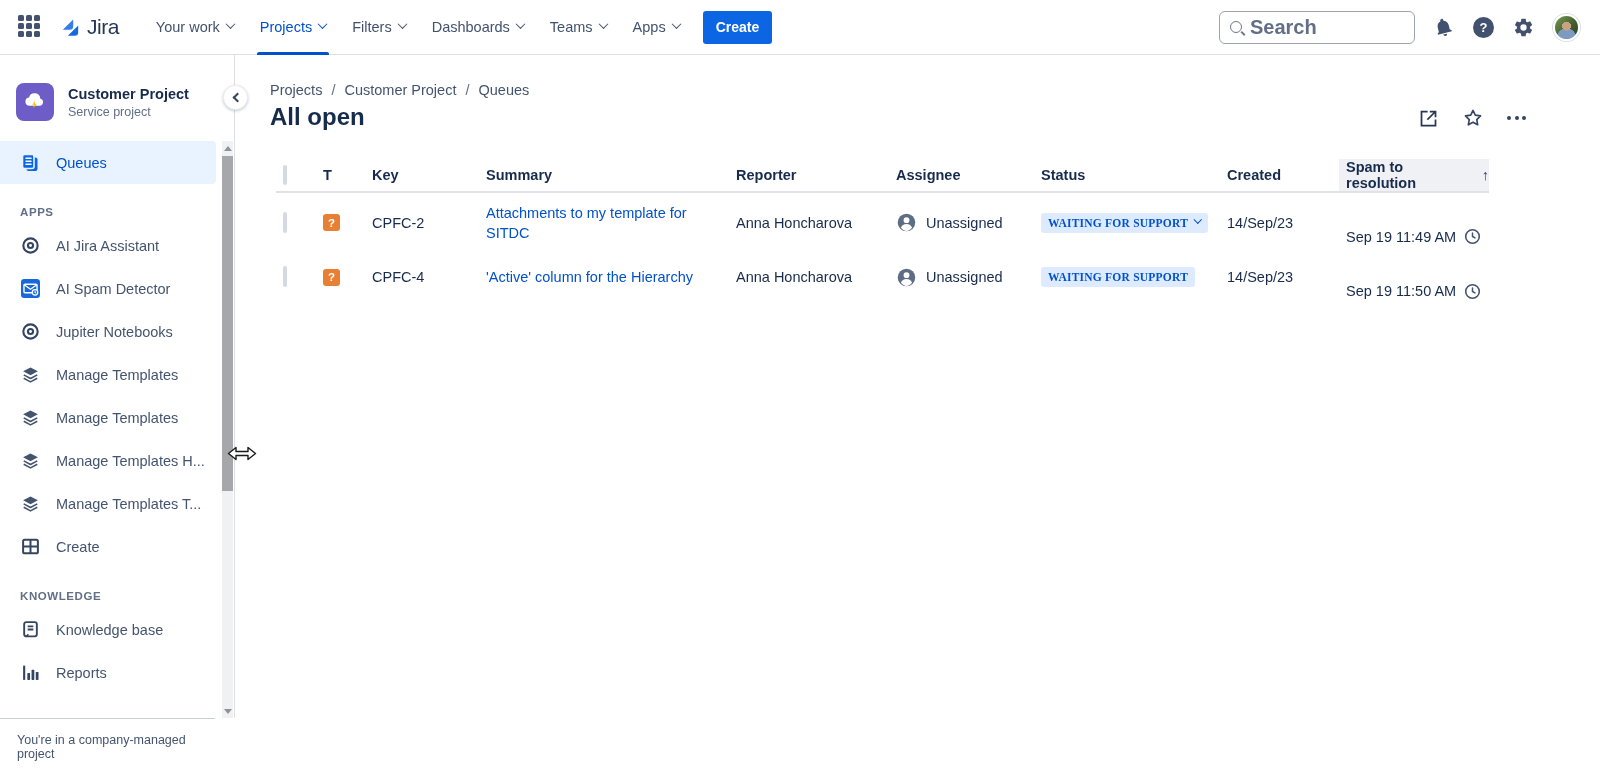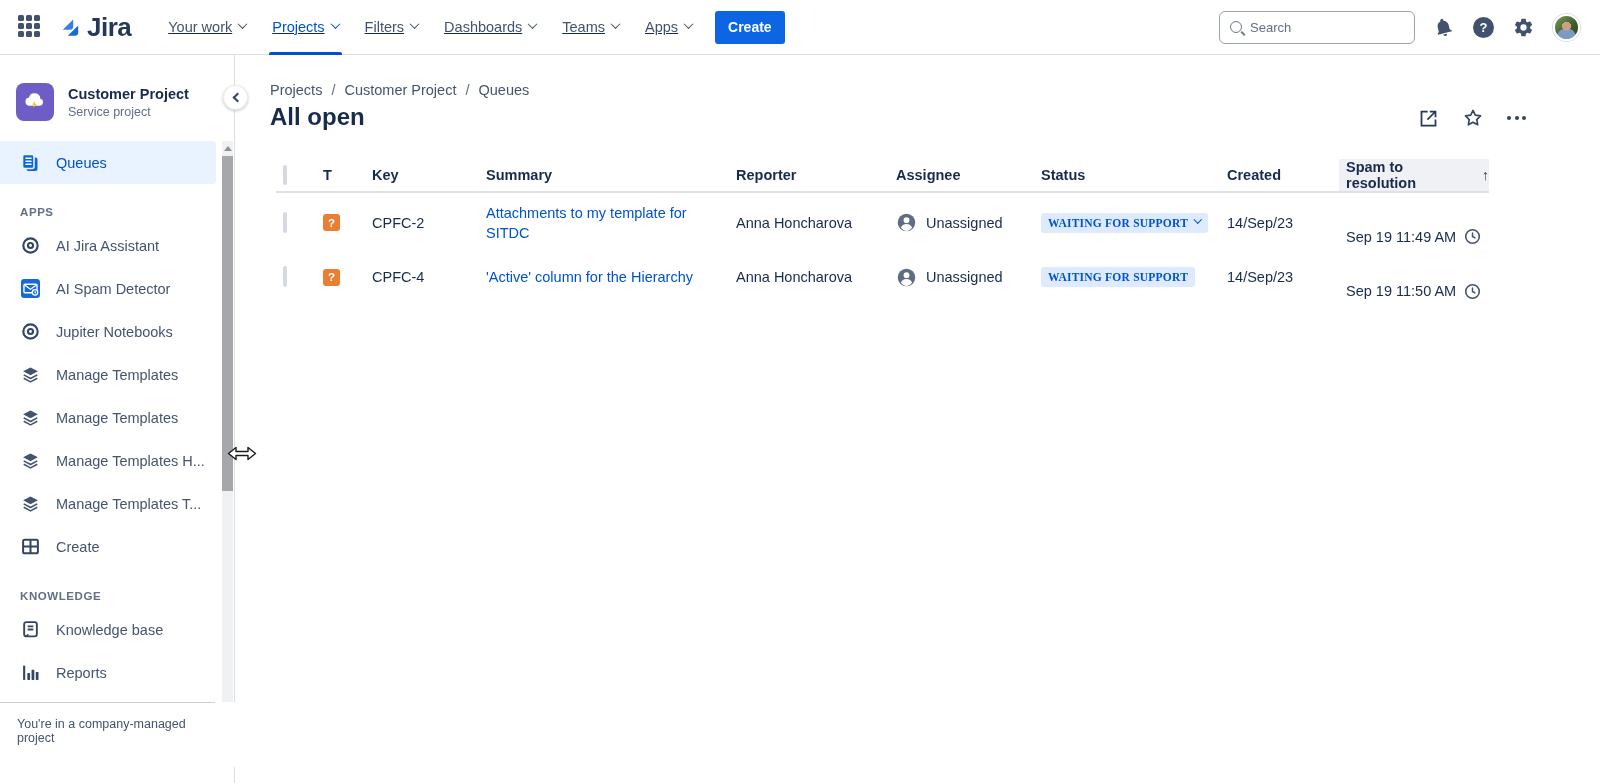--- a/index.html
+++ b/index.html
@@ -11,39 +11,39 @@
   
   .topnav {
     position:absolute; left:0; top:0; width:1600px; height:55px;
     background:#fff; border-bottom:1px solid var(--border,#DCDFE4);
     display:flex; align-items:center; padding:0 20px 0 18px; z-index:20;
   }
   .appgrid { width:24px; height:24px; display:grid; grid-template-columns:repeat(3,6px);
     grid-template-rows:repeat(3,6px); gap:2px; background:none; border:none; cursor:pointer; padding:0; }
   .appgrid i { background:#42526E; border-radius:1.5px; }
   .logo { display:flex; align-items:center; gap:4px; margin-left:16px; cursor:pointer; }
-  .logo .logo-text { font-size:26px; font-weight:700; color:#253858; letter-spacing:-0.5px; }
-  .topnav nav { display:flex; align-items:center; height:55px; margin-left:24px;text-decoration:underline; }
+  .logo .logo-text { font-size:21px; font-weight:400; color:#253858; letter-spacing:-0.5px; }
+  .topnav nav { display:flex; align-items:center; height:55px; margin-left:24px; }
   .nav-item { position:relative; height:55px; display:flex; align-items:center; gap:7px;
     padding:0 13px; border:none; background:none; cursor:pointer;
     font-family:inherit; font-size:14.5px; font-weight:500; color:#42526E; }
   .nav-item.active { color:var(--accent,#0052CC); }
   .nav-item.active::after { content:""; position:absolute; left:10px; right:10px; bottom:0;
     height:3px; background:var(--accent,#0052CC); border-radius:2px 2px 0 0; }
   .chev { width:7px; height:7px; border-right:1.8px solid currentColor; border-bottom:1.8px solid currentColor;
     transform:rotate(45deg) translate(-1px,-1px); margin-top:-3px; }
   .create-btn { margin-left:10px; height:33px; padding:0 13px; border:none; border-radius:3px;
     background:var(--create-btn,#0C66E4); color:#fff; font-family:inherit; font-size:14px; font-weight:700; cursor:pointer; }
   .topnav .grow { flex:1; }
   .searchbox { display:flex; align-items:center; width:196px; height:33px; border:1.4px solid #99A3B1;
     border-radius:6px; padding:0 10px; gap:8px; background:#fff; }
   .search-glyph { width:12px; height:12px; border:1.8px solid #6B778C; border-radius:50%; position:relative; flex:none; }
   .search-glyph::after { content:""; position:absolute; width:1.8px; height:5px; background:#6B778C;
     transform:rotate(-45deg); left:11px; top:9px; }
-  .searchbox input { border:none; outline:none; font-family:inherit; font-size:13px; color:#172B4D; width:100%; }
+  .searchbox input { border:none; outline:none; font-family:inherit; font-size:20px; color:#172B4D; width:100%;font-weight:bold; }
   .searchbox input::placeholder { color:#626F86; }
   .tn-icons { display:flex; align-items:center; gap:19px; margin-left:18px; }
   .icon-btn { background:none; border:none; padding:0; cursor:pointer; display:flex; align-items:center; }
   .help-circle { width:21px; height:21px; border-radius:50%; background:#42526E; color:#fff;
     display:flex; align-items:center; justify-content:center; font-size:13px; font-weight:700; }
   .avatar { width:27px; height:27px; border-radius:50%; overflow:hidden; border:2px solid #fff; box-shadow:0 0 0 1px #DCDFE4;
     background:
       radial-gradient(circle at 50% 44%, #caa181 0 25%, rgba(0,0,0,0) 27%),
       radial-gradient(circle at 50% 95%, #7d9bc0 0 38%, rgba(0,0,0,0) 40%),
       linear-gradient(135deg,#7a9a55,#42602f 55%,#2b3f1f); }
@@ -55,21 +55,21 @@
     display:flex; align-items:center; justify-content:center; }
   .proj-name { font-size:14.5px; font-weight:700; color:#172B4D; }
   .proj-type { font-size:12.5px; color:#626F86; margin-top:3px; }
   .side-scroll { position:absolute; left:0; top:86px; right:0; bottom:65px; overflow:hidden; padding-right:18px; }
   .side-item { display:flex; align-items:center; height:43px; cursor:pointer; border-radius:0 4px 4px 0; }
   .side-item .ic { width:24px; display:flex; justify-content:center; margin-left:18px; flex:none; }
   .side-item .lbl { margin-left:14px; font-size:14.5px; color:#44546F; white-space:nowrap; }
   .side-item.selected { background:var(--selected-bg,#E9F2FF); }
   .side-item.selected .lbl { color:var(--accent,#0052CC); }
   .side-section { margin:22px 0 6px 20px; font-size:11.5px; font-weight:700; letter-spacing:.05em; color:#626F86; }
-  .side-footer { position:absolute; left:0; bottom:16px; width:235px; height:65px; background:#fff; }
+  .side-footer { position:absolute; left:0; bottom:0; width:235px; height:65px; background:#fff; }
   .side-footer .rule { width:215px; border-top:1px solid #C9CFD8; }
   .side-footer .note { padding:14px 10px 0 17px; font-size:12.5px; color:#44546F; }
   
   .sb-track { position:absolute; left:222px; top:86px; width:11px; height:578px; background:#F0F1F3; }
   .sb-arrow { position:absolute; left:50%; transform:translateX(-50%); width:0; height:0;
     border-left:4px solid transparent; border-right:4px solid transparent; }
   .sb-arrow.up { top:5px; border-bottom:5px solid #8f9398; }
   .sb-arrow.down { bottom:5px; border-top:5px solid #8f9398; }
   .sb-thumb { position:absolute; left:0; top:15px; width:11px; height:335px; background:#A5A7AA; }
   .collapse-btn { position:absolute; left:223px; top:85px; width:25px; height:25px; border-radius:50%;

